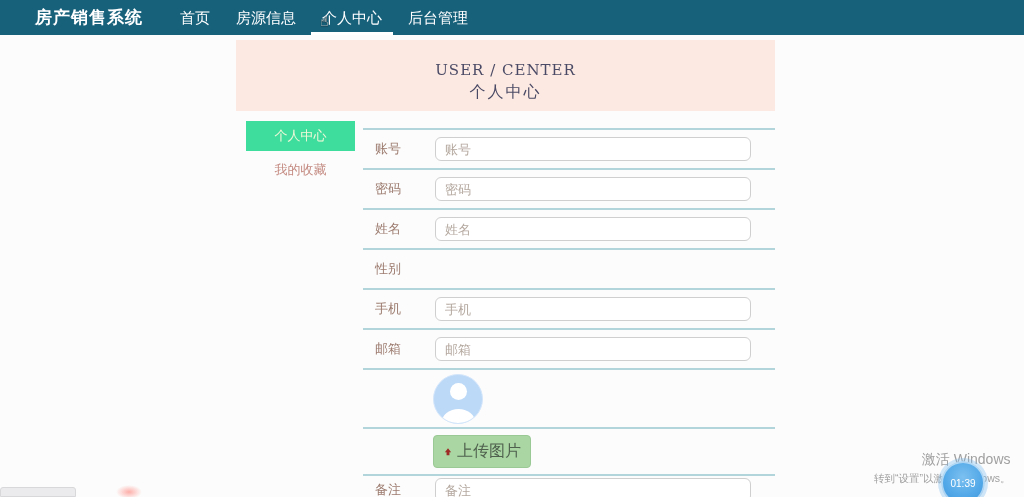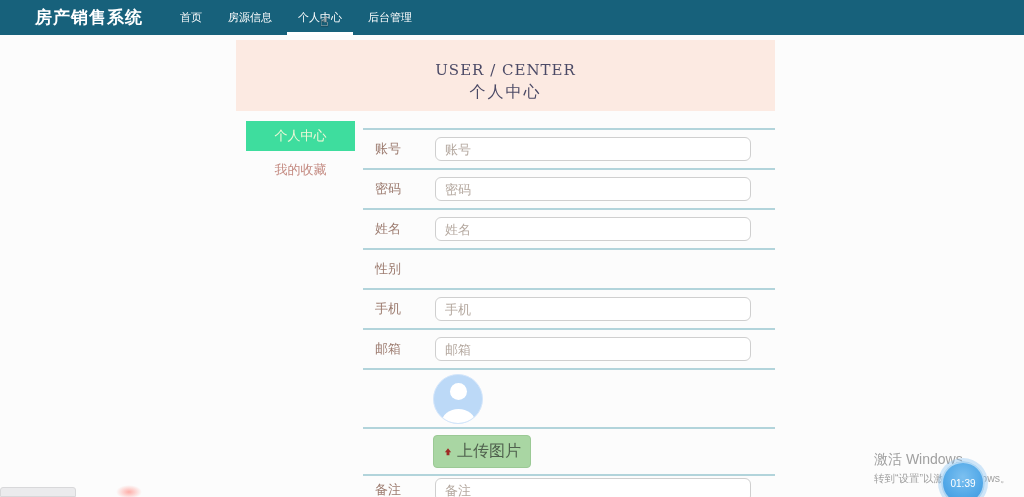--- a/index.html
+++ b/index.html
@@ -22,21 +22,21 @@
   .brand {
     margin-left:35px;
     font-size:17px;
     font-weight:bold;
     letter-spacing:1px;
   }
   .nav-links { display:flex; margin-left:24px; height:100%; }
   .nav-link {
     position:relative;
     padding:0 13px;
-    font-size:11px;
+    font-size:15px;
     line-height:35px;
     cursor:pointer;
     white-space:nowrap;
   }
   .nav-link.active::after {
     content:"";
     position:absolute;
     left:2px; right:2px; bottom:0;
     height:3px;
     background:#ffffff;
@@ -152,20 +152,21 @@
     cursor:pointer;
   }
   .frow.note-row { height:30px; }
 
   
   .watermark {
     position:absolute;
     left:874px; top:451px;
     color:#a0a0a0;
     pointer-events:none;
+    text-align:right;
   }
   .watermark .w1 { font-size:14px; }
   .watermark .w2 { font-size:10.5px; margin-top:3px; }
 
   .recorder {
     position:absolute;
     left:941px; top:461px;
     width:44px; height:44px;
     border-radius:50%;
     background:radial-gradient(circle at 50% 35%, #7cc0f0 0%, #53a9e8 55%, #3d95dc 100%);

